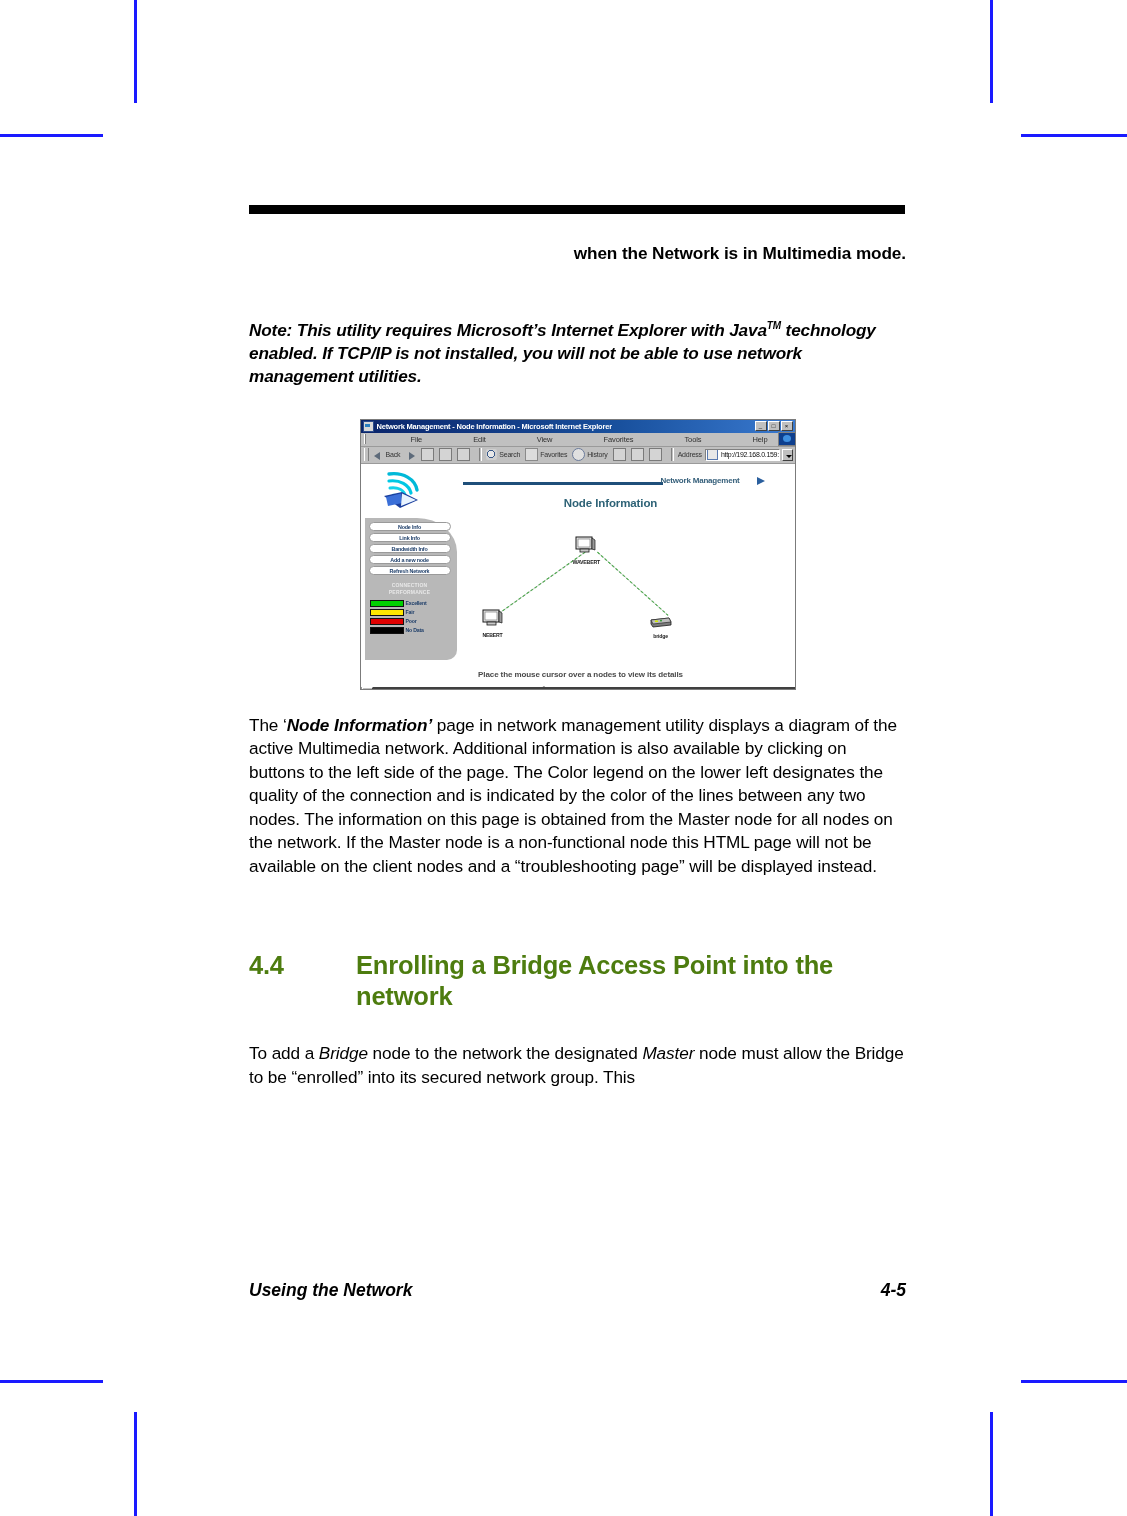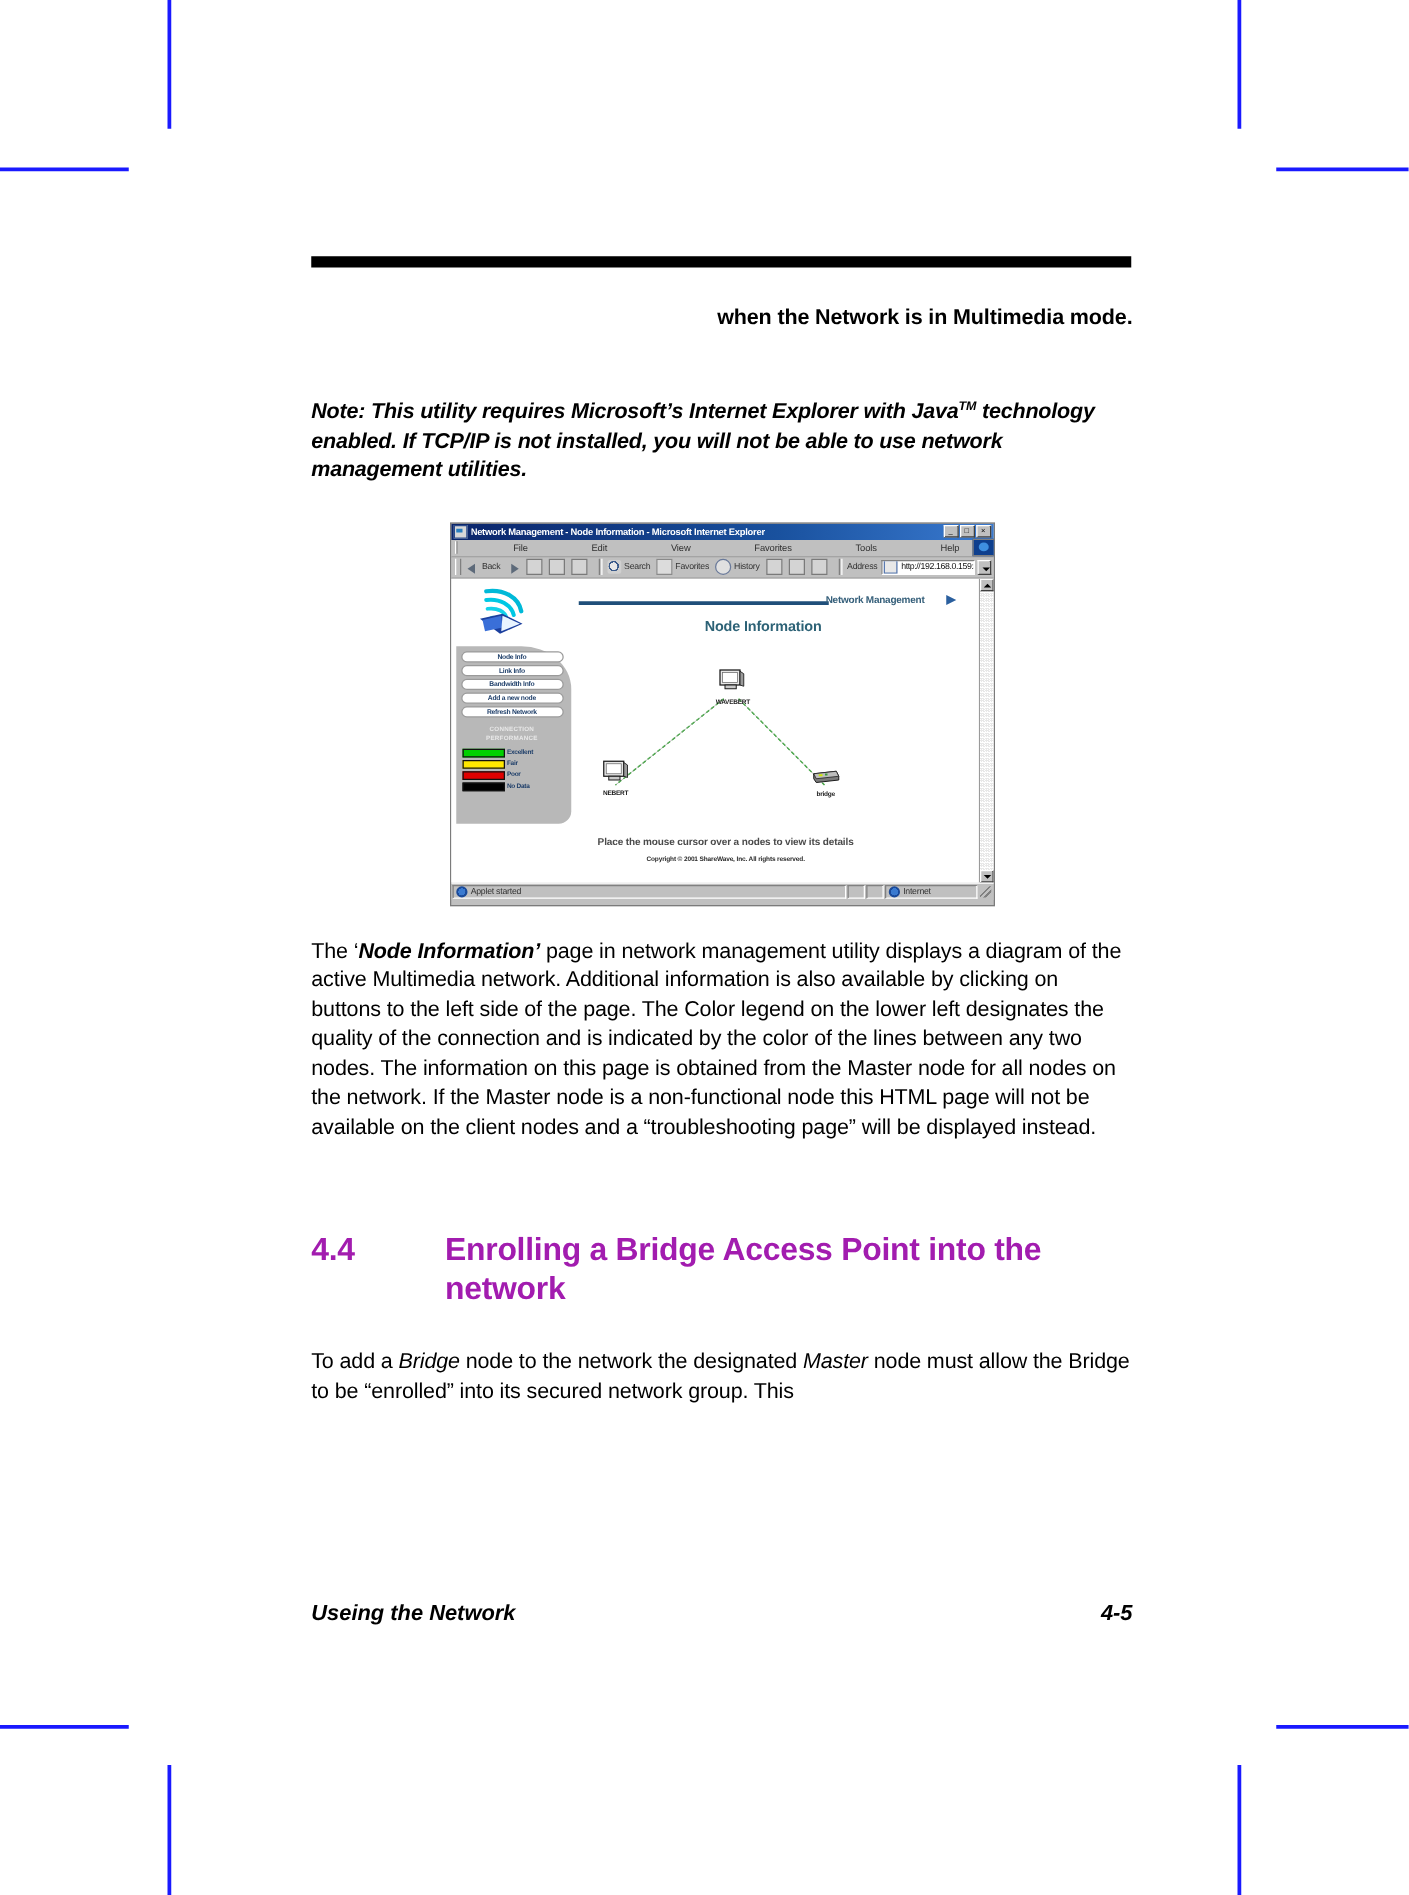--- a/index.html
+++ b/index.html
@@ -57,21 +57,21 @@
   .gap-72 { height: 72px; }
 
   .sup { font-size: 10px; vertical-align: super; }
 
   
   .section-heading {
     display: flex;
     font-size: 25.5px;
     font-weight: bold;
     line-height: 31px;
-    color: #a21caf;
+    color: #4d7c0f;
     letter-spacing: -0.2px;
   }
   .section-number { width: 107px; flex: none; }
   .section-title { flex: 1; }
 
   
   #footer {
     position: absolute;
     left: 249px;
     top: 1280px;
@@ -82,21 +82,21 @@
     font-size: 17.5px;
     font-weight: bold;
     font-style: italic;
     color: #000;
   }
 
   
   #browser-figure {
     position: relative;
     width: 436px;
-    height: 307px;
+    height: 271px;
     margin: 0 auto;
     background: #c0c0c0;
     border: 1px solid #7b7b7b;
     box-sizing: border-box;
     font-family: "Liberation Sans", sans-serif;
     overflow: hidden;
     image-rendering: pixelated;
   }
 
   
@@ -292,23 +292,24 @@
     position:absolute; left:3px; top:5px;
     border-left:3px solid transparent;
     border-right:3px solid transparent;
     border-top:3px solid #000;
   }
 
   
   .ie-viewport {
     position: relative;
     height: 243px;
-    background: #ffffff;
+    background: #404040;
     display: flex;
     overflow: hidden;
+    flex-direction: column;
   }
   .ie-page {
     position: relative;
     flex: 1;
     background: #ffffff;
     overflow: hidden;
   }
   .ie-vscroll {
     width: 11px;
     background: #d8d8d8;

